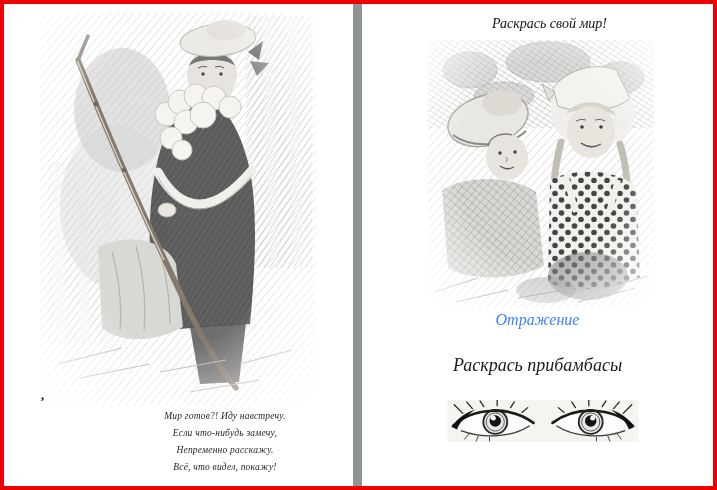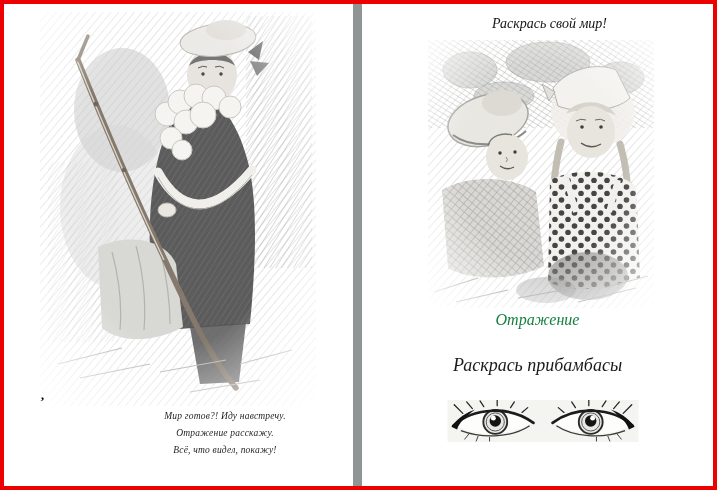--- a/index.html
+++ b/index.html
@@ -37,21 +37,21 @@
 
   .rp-title{
     position:absolute;top:12px;left:12px;width:100%;
     text-align:center;font-style:italic;font-size:14px;color:#141414;
   }
   .sketch-right{position:absolute;left:66px;top:36px;width:226px;height:268px;}
   .sketch-right svg{display:block;width:100%;height:100%;}
 
   .rp-caption1{
     position:absolute;top:307px;left:0;width:100%;
-    text-align:center;font-style:italic;font-size:16px;color:#15803d;
+    text-align:center;font-style:italic;font-size:16px;color:#3b82f6;
   }
   .rp-caption2{
     position:absolute;top:351px;left:0;width:100%;
     text-align:center;font-style:italic;font-size:18px;color:#1a1a1a;
   }
   .eyes{position:absolute;left:82px;top:396px;width:198px;height:42px;}
   .eyes svg{display:block;width:100%;height:100%;}
 </style>
 </head>
 <body>
@@ -137,21 +137,22 @@
         </g>
 
         <rect width="276" height="394" fill="url(#Lfade)"></rect>
       </svg>
     </figure>
 
     <span class="stray-mark">’</span>
 
     <div class="poem">
       <div>Мир готов?!  Иду навстречу.</div>
-      <div>Отражение расскажу.</div>
+      <div>Если что-нибудь замечу,</div>
+      <div>Непременно расскажу.</div>
       <div>Всё, что видел,  покажу!</div>
     </div>
   </div>
 
   <div class="gutter"></div>
 
   <div class="page page-right">
 
     <div class="rp-title">Раскрась свой мир!</div>
 

